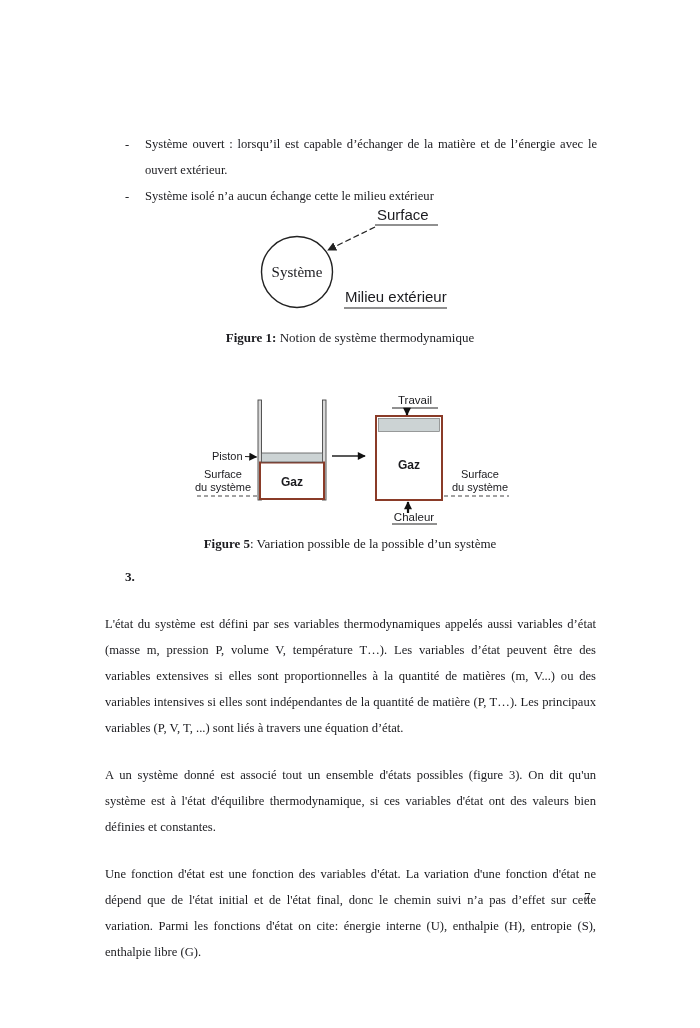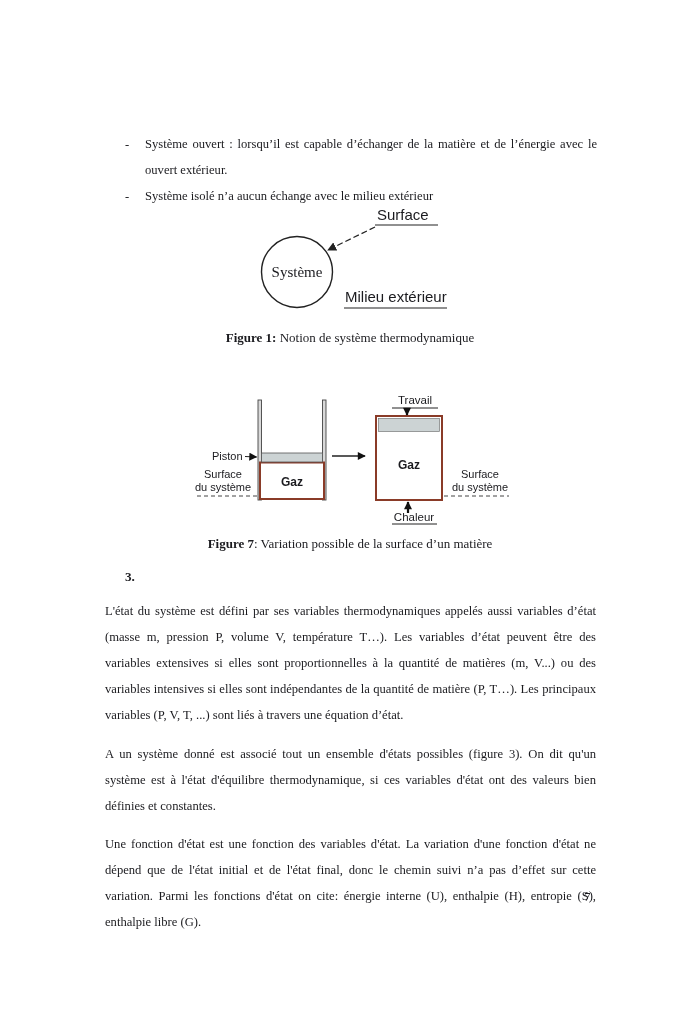--- a/index.html
+++ b/index.html
@@ -27,37 +27,37 @@
   .bold { font-weight: bold; }
   .flow {
     position: absolute; left: 105px; top: 564px; width: 491px;
     font-size: 12.6px; line-height: 26px;
   }
   .heading {
     display: flex; font-weight: bold; font-size: 13.2px;
     padding-left: 20px; line-height: 26px;
   }
   .heading .hn { flex: 0 0 20px; }
-  .para { text-align: justify; margin-top: 8px; }
+  .para { text-align: justify; margin-top: 21px; }
   .pageno { position: absolute; top: 889px; left: 584px; font-size: 13px; }
   svg text { font-family: "Liberation Sans", sans-serif; fill: #1b1b1f; }
   svg text.serif-t { font-family: "Liberation Serif", serif; }
 </style>
 </head>
 <body>
 
 <div id="page">
 
   <div class="bullet" style="top:131px">
     <span class="bm">-</span>
     <div class="bt">Système ouvert : lorsqu’il est capable d’échanger de la matière et de l’énergie avec le ouvert extérieur.</div>
   </div>
   <div class="bullet" style="top:183px">
     <span class="bm">-</span>
-    <div class="bt">Système isolé n’a aucun échange avec le milieu extérieur</div>
+    <div class="bt">Système isolé n’a aucun échange cette le milieu extérieur</div>
   </div>
 
   <svg class="fig" style="left:200px; top:198px" width="280" height="120" viewBox="0 0 280 120">
     <defs>
       <marker id="ah1" viewBox="0 0 10 10" refX="9" refY="5" markerWidth="9" markerHeight="9" markerUnits="userSpaceOnUse" orient="auto">
         <path d="M0,0 L10,5 L0,10 z" fill="#222"></path>
       </marker>
     </defs>
     <text x="177" y="22" font-size="15">Surface</text>
     <line x1="175" y1="27" x2="238" y2="27" stroke="#222" stroke-width="1.2"></line>
@@ -102,21 +102,21 @@
 
     <line x1="213" y1="123" x2="213" y2="112" stroke="#111" stroke-width="2.2" marker-end="url(#ah2)"></line>
     <text x="219" y="131" text-anchor="middle" font-size="11.5">Chaleur</text>
     <line x1="197" y1="134" x2="242" y2="134" stroke="#222" stroke-width="1"></line>
 
     <text x="285" y="88" text-anchor="middle" font-size="11">Surface</text>
     <text x="285" y="101" text-anchor="middle" font-size="11">du système</text>
     <line x1="249" y1="106" x2="314" y2="106" stroke="#444" stroke-width="1" stroke-dasharray="4,3"></line>
   </svg>
 
-  <div class="caption" style="top:536px"><span class="bold">Figure 7</span><span>: Variation possible de la surface d’un matière</span></div>
+  <div class="caption" style="top:536px"><span class="bold">Figure 5</span><span>: Variation possible de la possible d’un système</span></div>
 
   <div class="flow">
     <div class="heading">
       <span class="hn">3.</span>
     </div>
     <p class="para">L'état du système est défini par ses variables thermodynamiques appelés aussi variables d’état (masse m, pression P, volume V, température T…). Les variables d’état peuvent être des variables extensives si elles sont proportionnelles à la quantité de matières (m, V...) ou des variables intensives si elles sont indépendantes de la quantité de matière (P, T…). Les principaux variables (P, V, T, ...) sont liés à travers une équation d’état.</p>
     <p class="para">A un système donné est associé tout un ensemble d'états possibles (figure 3). On dit qu'un système est à l'état d'équilibre thermodynamique, si ces variables d'état ont des valeurs bien définies et constantes.</p>
     <p class="para">Une fonction d'état est une fonction des variables d'état. La variation d'une fonction d'état ne dépend que de l'état initial et de l'état final, donc le chemin suivi n’a pas d’effet sur cette variation. Parmi les fonctions d'état on cite: énergie interne (U), enthalpie (H), entropie (S), enthalpie libre (G).</p>
   </div>
 

